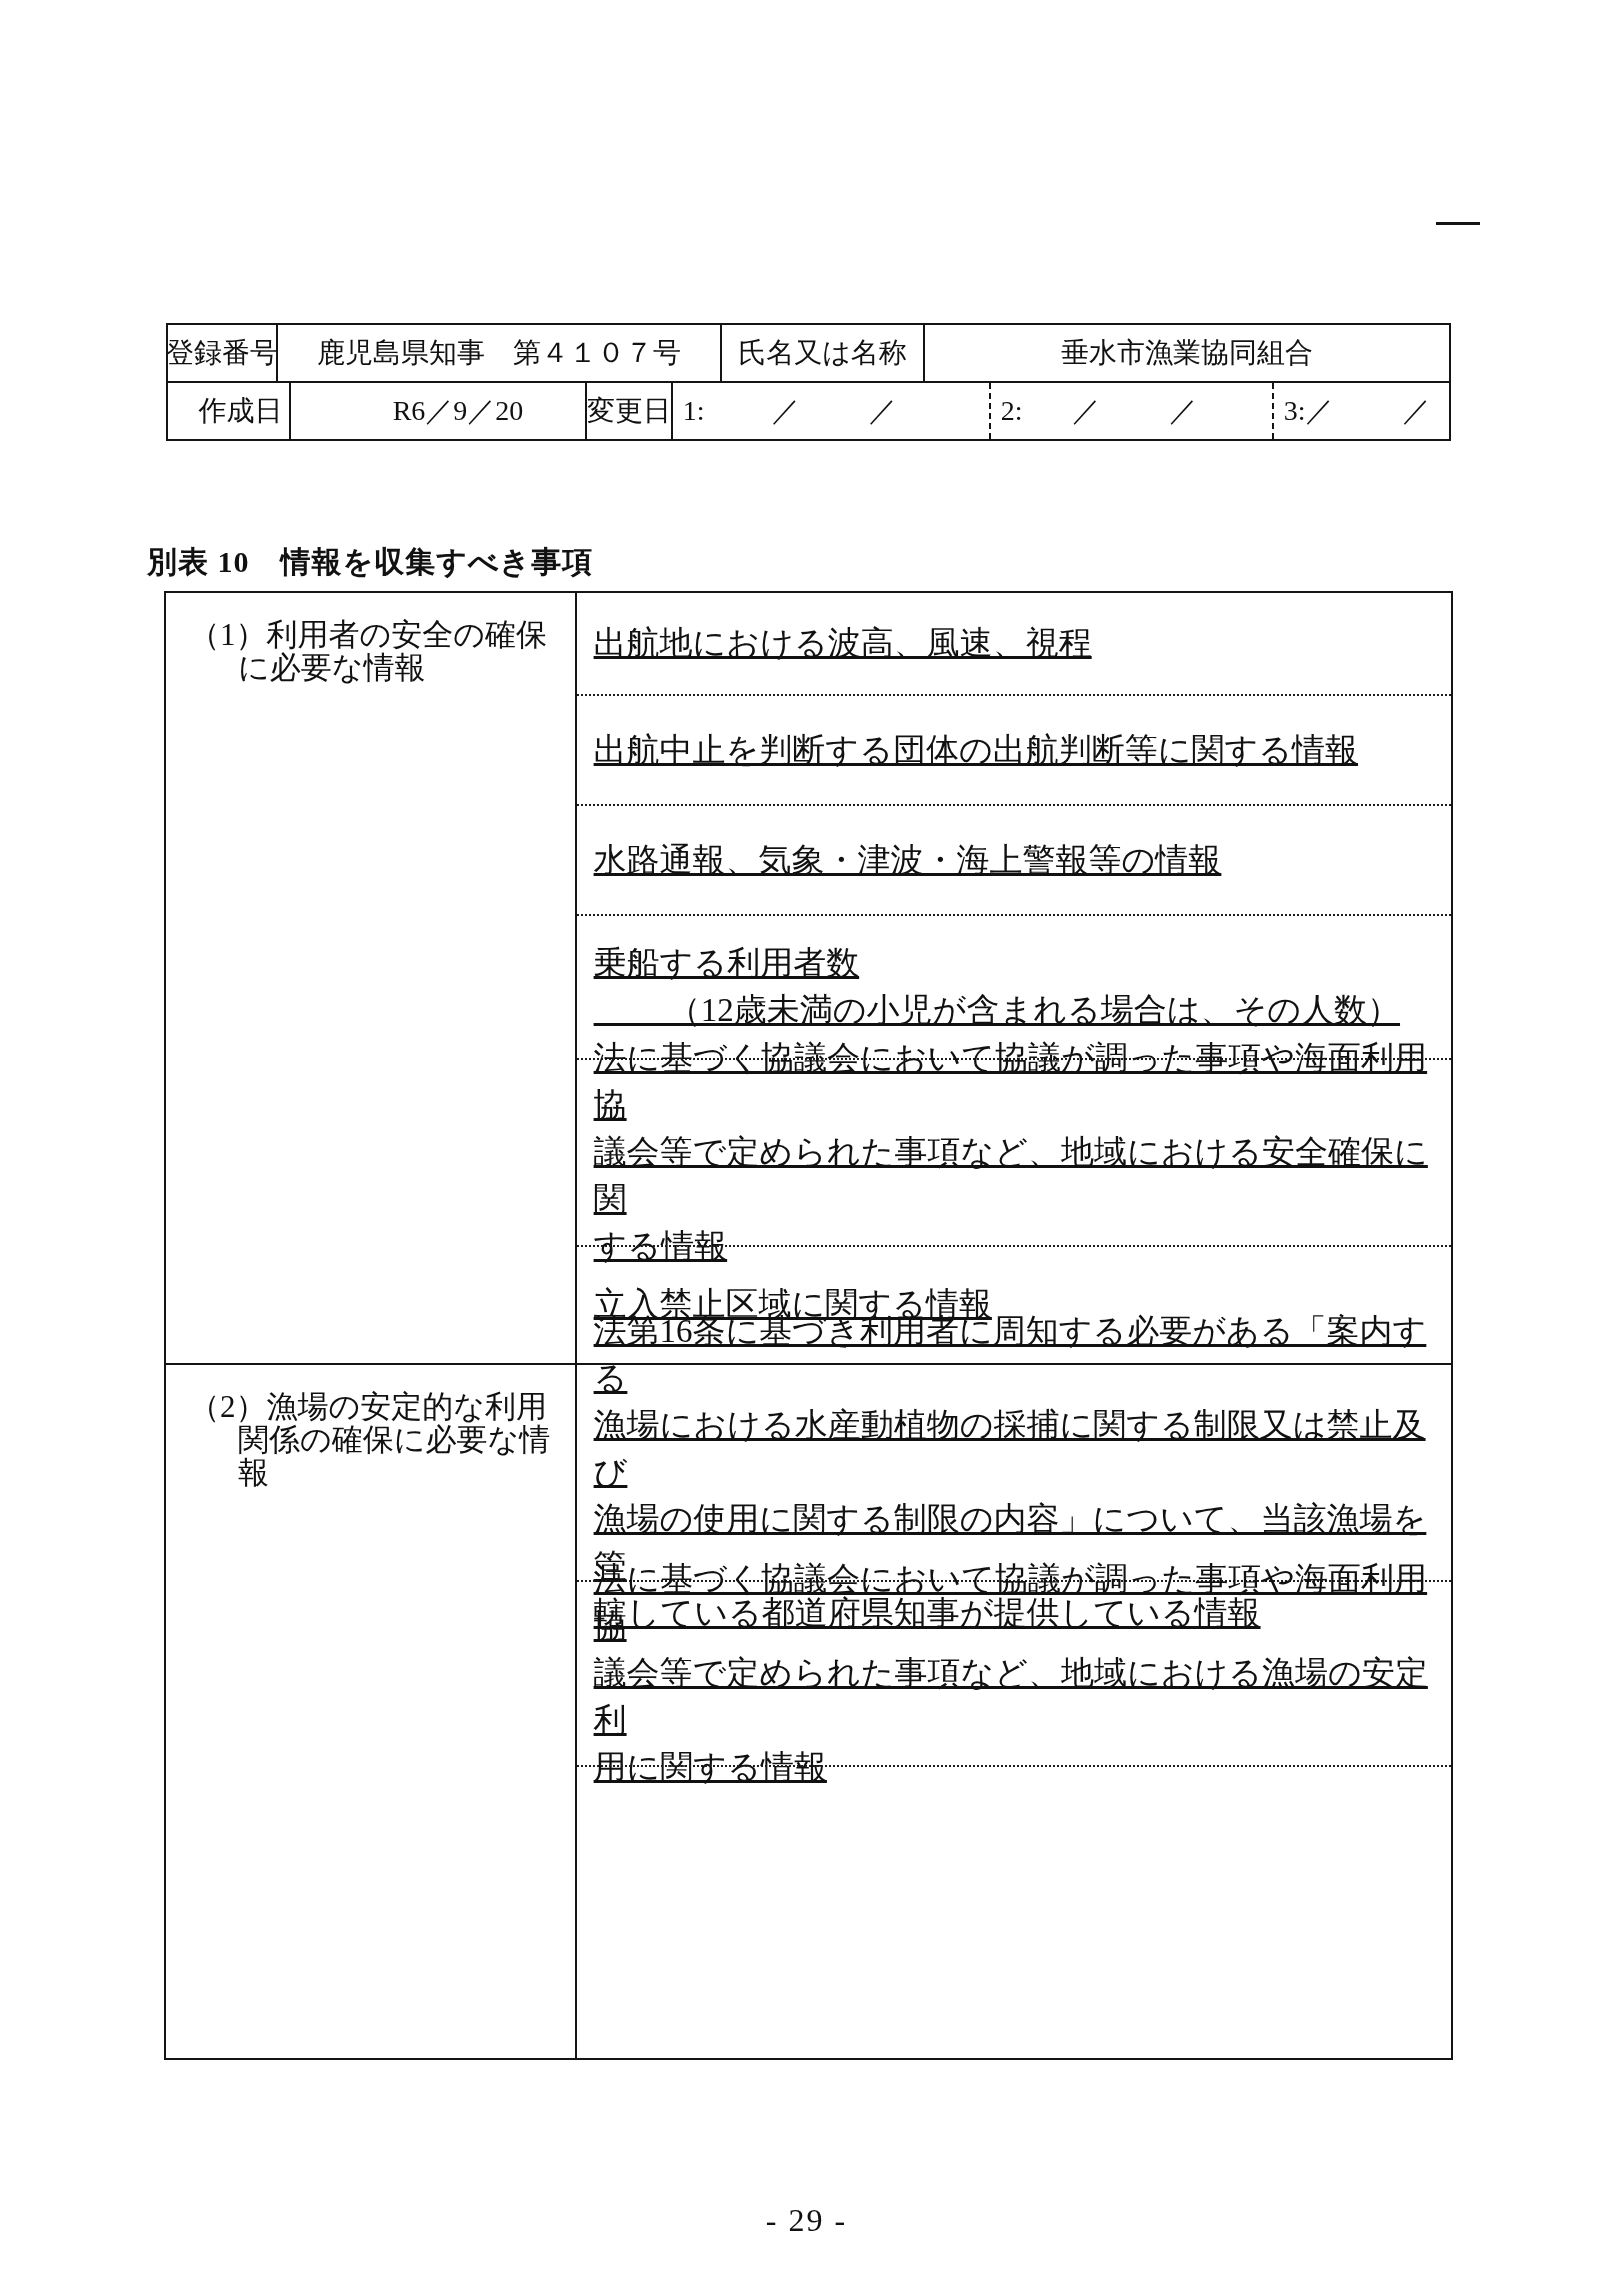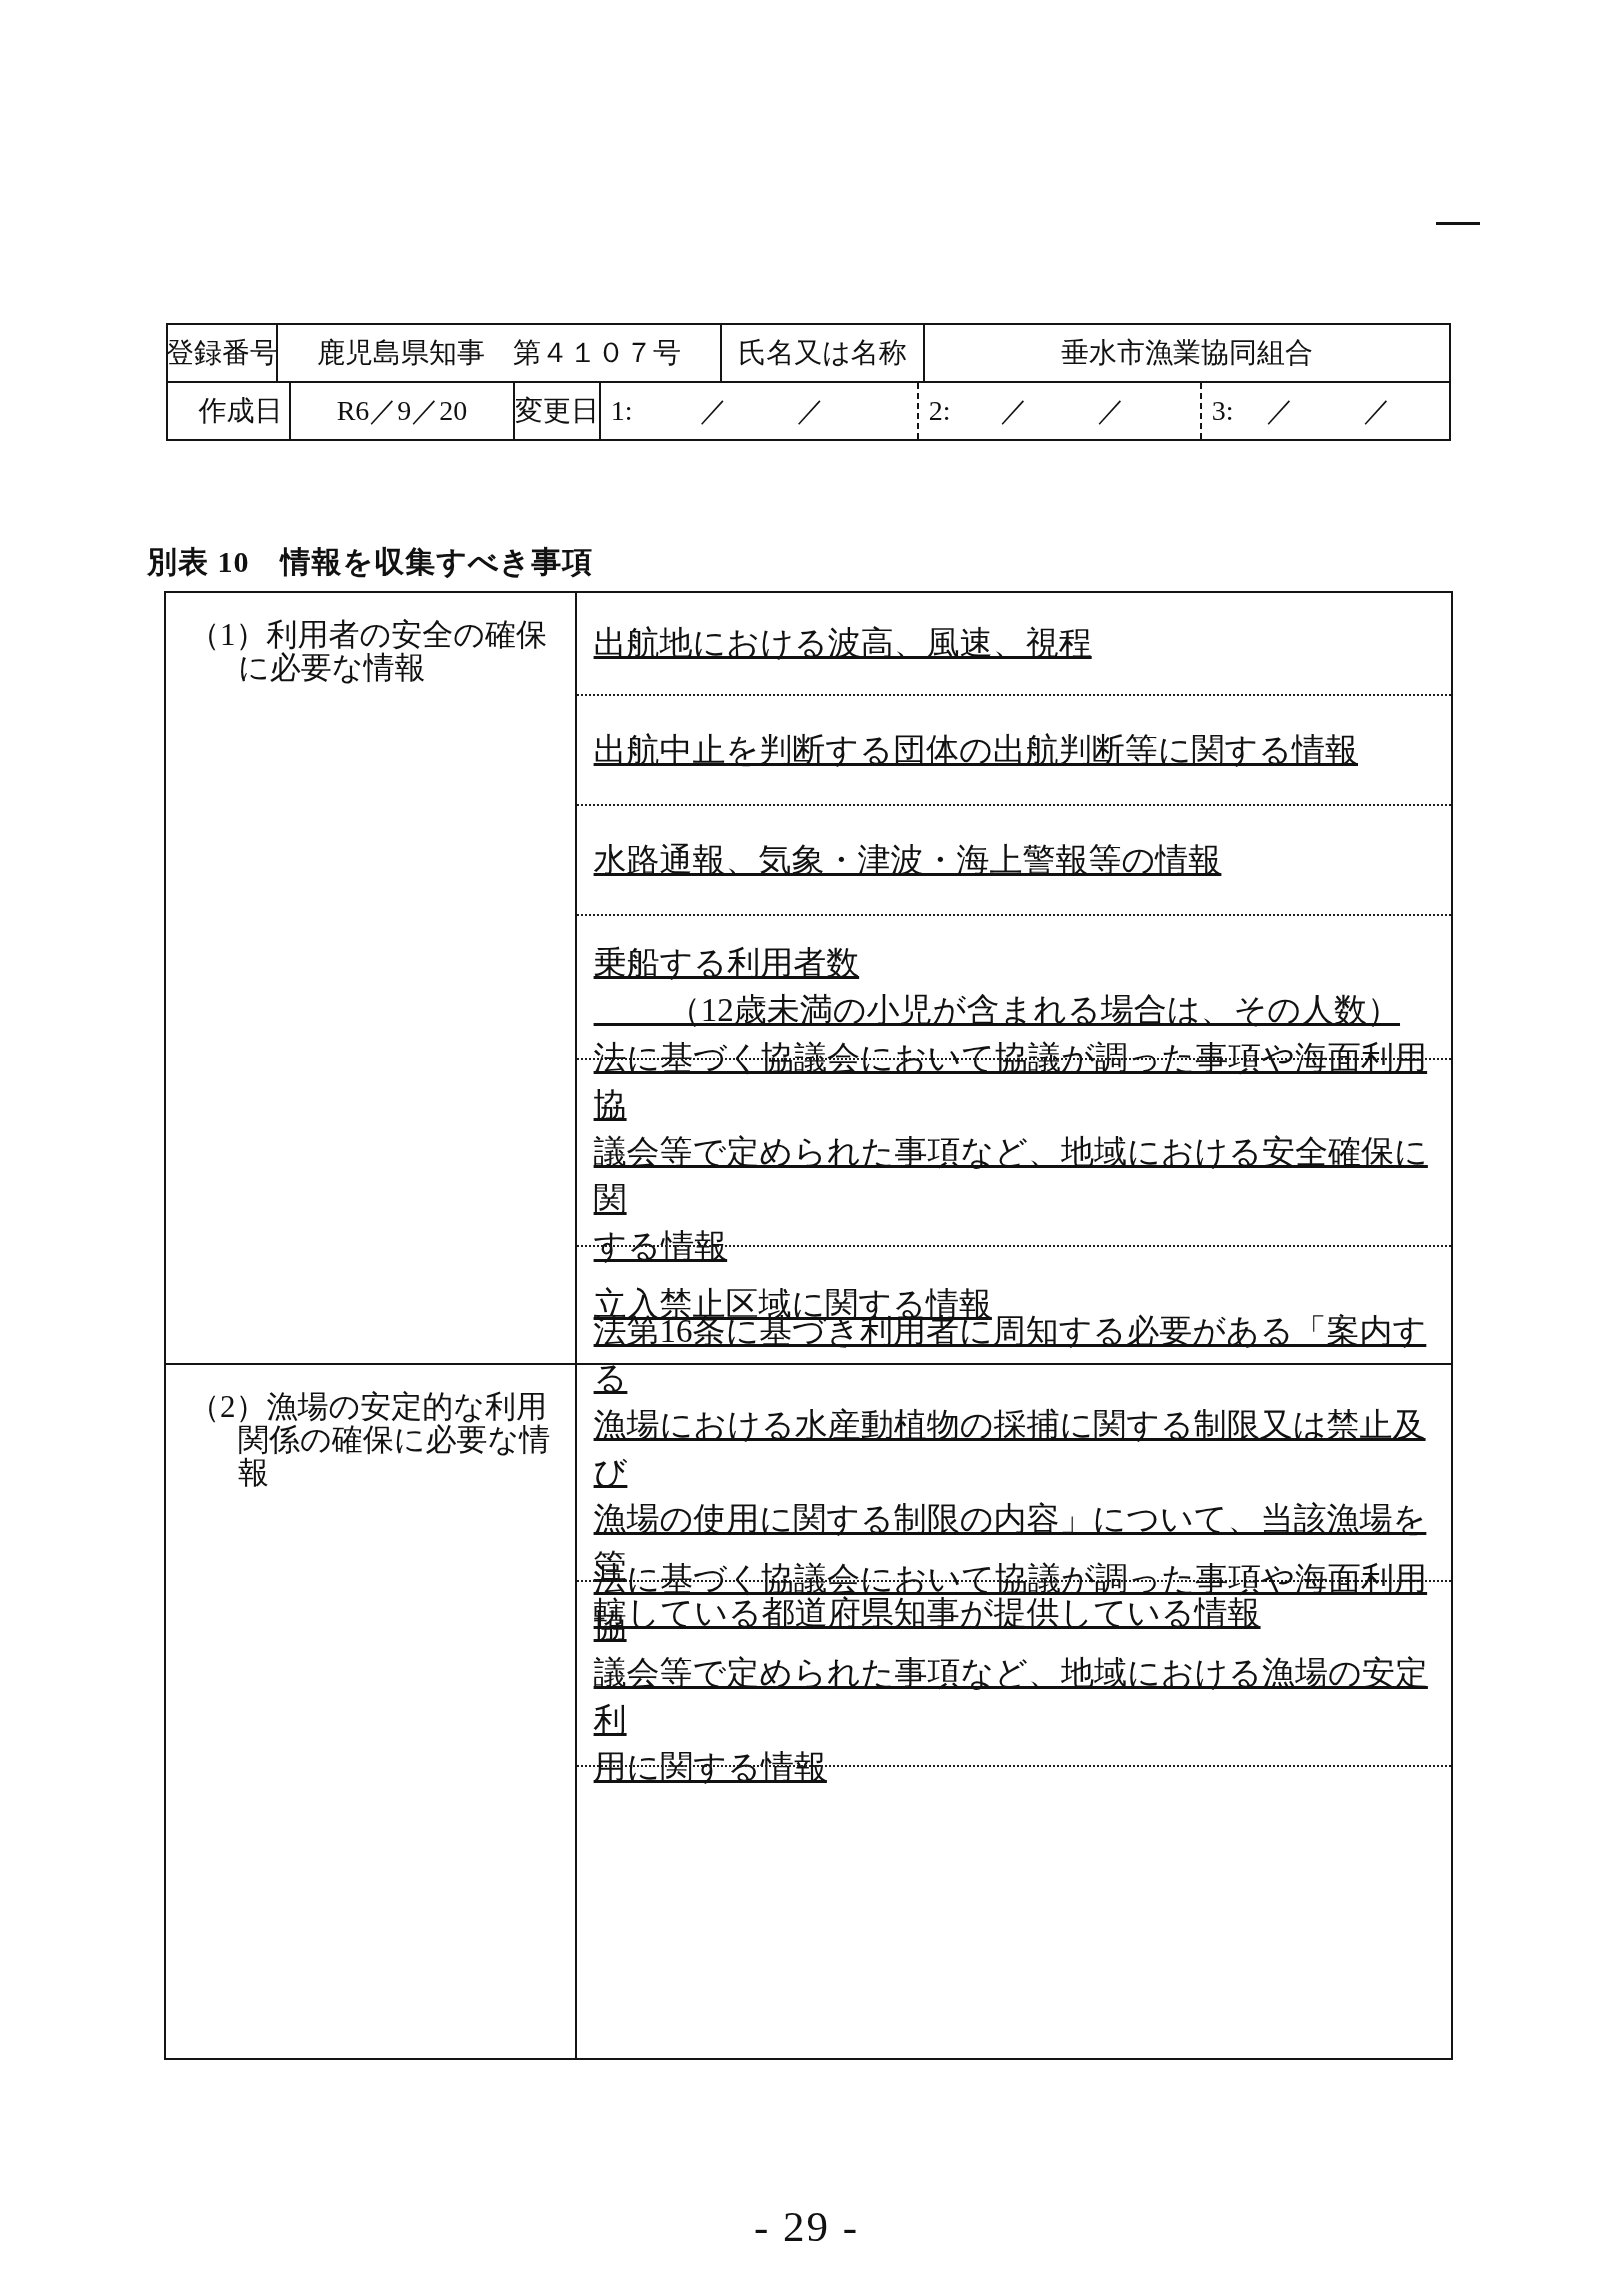--- a/index.html
+++ b/index.html
@@ -33,21 +33,21 @@
     display:flex; align-items:center; justify-content:center;
     font-size:28px; white-space:nowrap; overflow:hidden;
   }
   .reg-cell.bl { border-right:2.9px solid #141414; }
   .reg-cell.bd { border-right:2px dashed #141414; }
   .r1 .c1 { width:110px; }
   .r1 .c2 { width:444px; }
   .r1 .c3 { width:203px; }
   .r1 .c4 { flex:1; }
   .r2 .c1 { width:99px; }
-  .r2 .c2 { width:224px; }
+  .r2 .c2 { width:256px;margin-left:40px; }
   .r2 .c3 { width:86px;  }
   .r2 .c4 { width:318px; }
   .r2 .c5 { width:283px; }
   .r2 .c6 { flex:1; }
   .date-cell { justify-content:flex-start; padding-left:9.8px; }
   .date-slashes {
     flex:1; text-align:center;
     word-spacing:62px;
     padding-right:25px;
   }
@@ -85,21 +85,21 @@
     font-size:33px; line-height:47px;
     white-space:pre-line;
     text-decoration:underline;
   }
   .item.sep { border-top:2.9px dotted #1d1d1d; }
 
   
   .footer-page {
     position:absolute; left:0; right:0; top:2202px;
     text-align:center;
-    font-size:43px; letter-spacing:2px;
+    font-size:32px; letter-spacing:2px;
   }
 </style>
 </head>
 <body>
 
 <div class="page">
 
   <div class="scan-mark"></div>
 
   <div class="reg-table">

